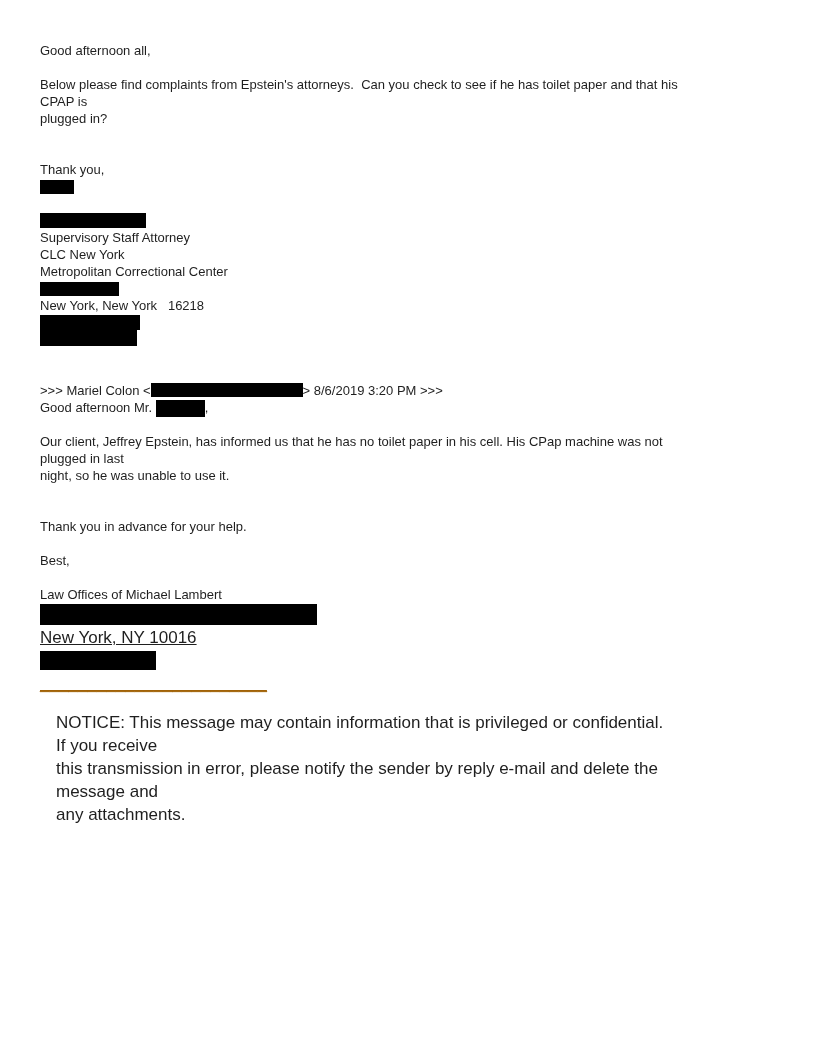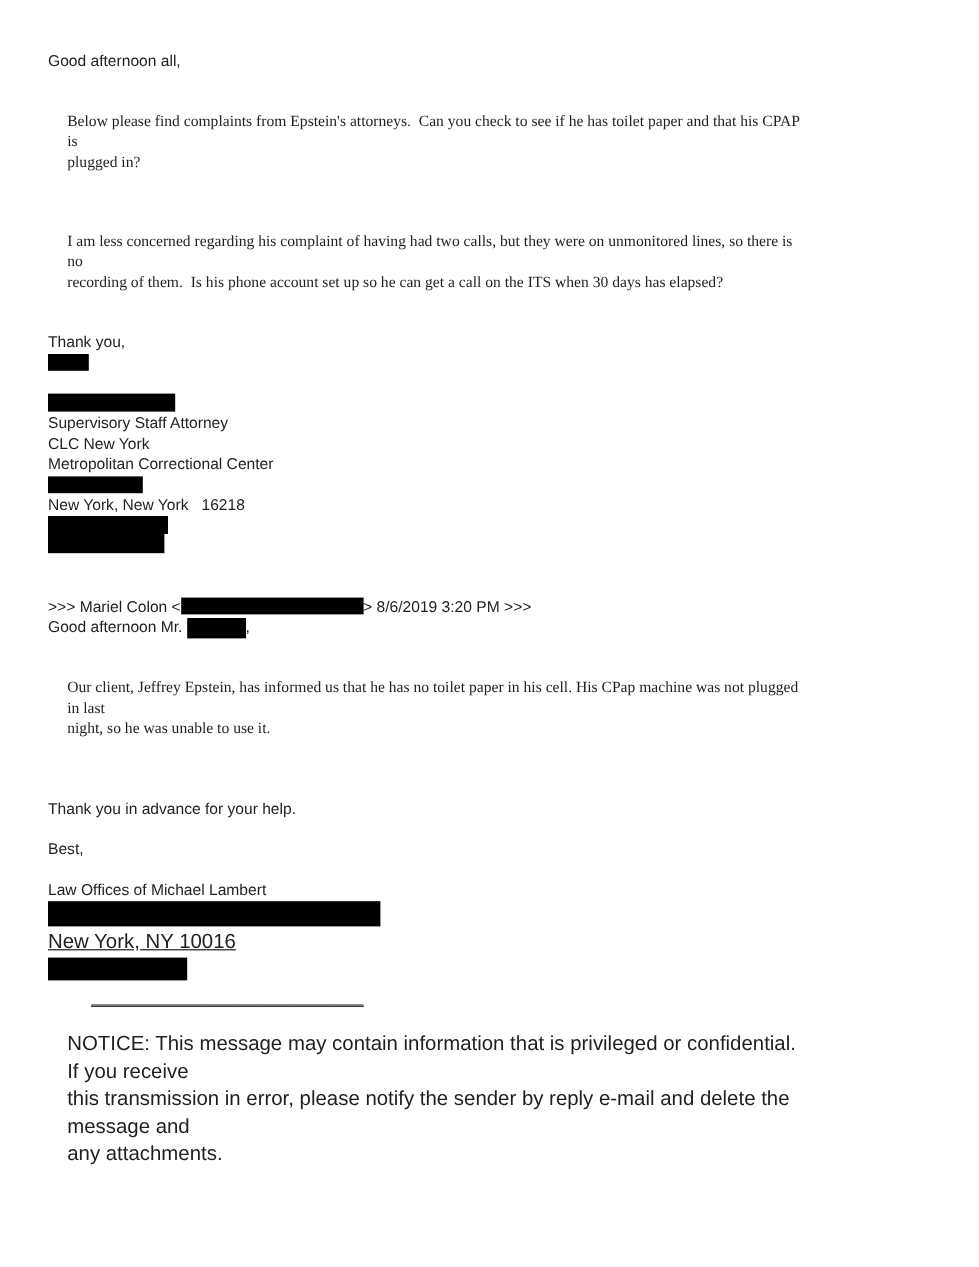--- a/index.html
+++ b/index.html
@@ -22,24 +22,23 @@
     font-size: 13px;
   }
   
   .ln {
     height: 17px;
     line-height: 17px;
     white-space: pre;
   }
   
   .para {
-    margin: 16px;
+    margin: 0;
     line-height: 17px;
     white-space: pre-wrap;
-    font-family: Liberation Serif, serif;
   }
   .blank { height: 17px; }
   .blank2 { height: 34px; }
   
   .redact {
     display: inline-block;
     background: #000000;
     vertical-align: middle;
   }
   .rline {
@@ -70,39 +69,36 @@
     display: flex;
     align-items: center;
   }
   .para-lg {
     margin: 16px;
     font-size: 17px;
     line-height: 23px;
     white-space: pre-wrap;
   }
   .divider {
-    color: #404040;
+    color: #a16207;
     letter-spacing: 0;
-    margin-left: 36px;
   }
 </style>
 </head>
 <body>
 
 <div class="page">
 
   <div class="ln">Good afternoon all,</div>
   <div class="blank"></div>
 
   <p class="para">Below please find complaints from Epstein's attorneys.  Can you check to see if he has toilet paper and that his CPAP is
 plugged in?</p>
   <div class="blank"></div>
 
-  <p class="para">I am less concerned regarding his complaint of having had two calls, but they were on unmonitored lines, so there is no
-recording of them.  Is his phone account set up so he can get a call on the ITS when 30 days has elapsed?</p>
   <div class="blank"></div>
 
   <div class="ln">Thank you,</div>
   <div class="rline">
     <span class="redact r-name"></span>
   </div>
   <div class="blank"></div>
 
   <div class="rline">
     <span class="redact r-signame"></span>

